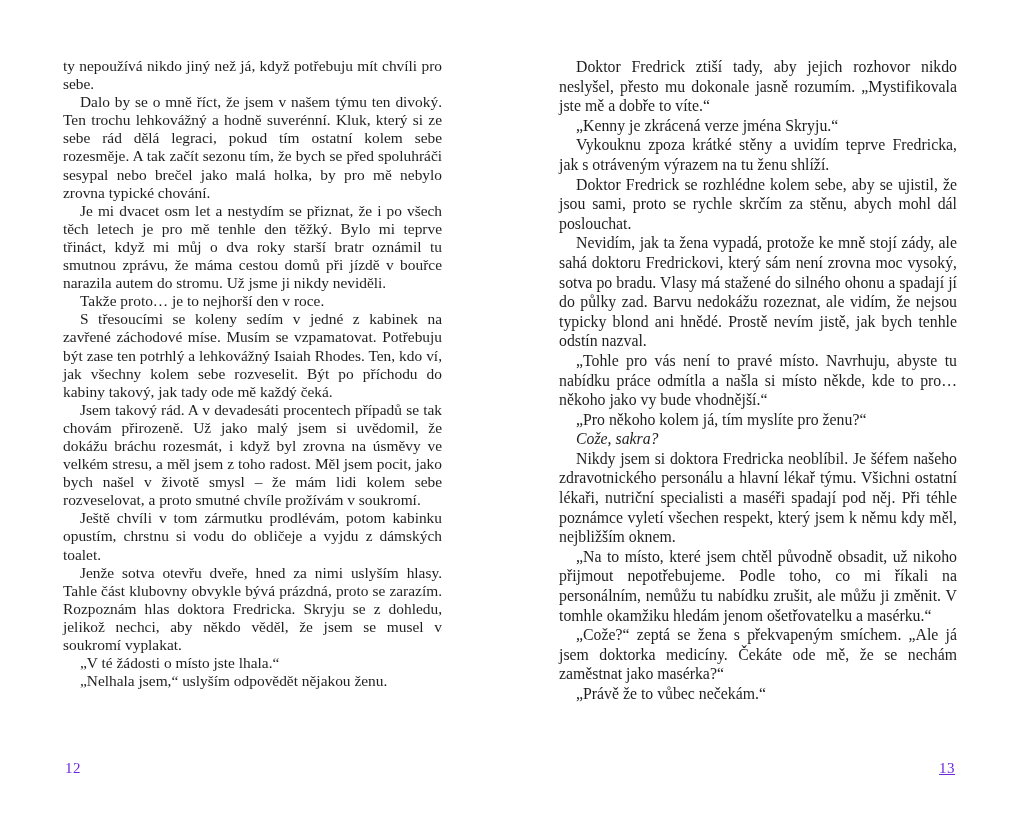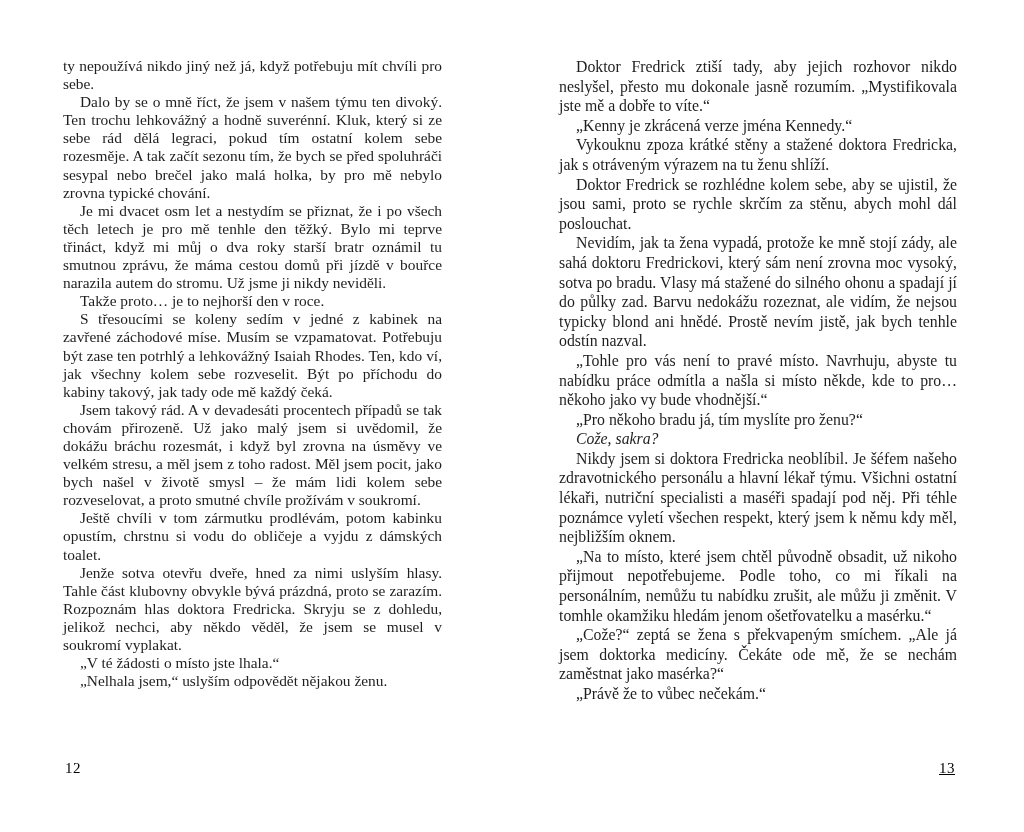--- a/index.html
+++ b/index.html
@@ -45,21 +45,21 @@
   .page-right .text-block p {
     font-size: 15.8px;
     line-height: 19.6px;
   }
   .text-block p.no-indent { text-indent: 0; }
   .text-block p.italic { font-style: italic; }
   .page-number {
     position: absolute;
     top: 703px;
     font-size: 15px;
-    color: #000000;
+    color: #6d28d9;
     letter-spacing: 0.5px;
     text-align: right;
   }
   .page-number.num-left  { left: 2px; }
   .page-number.num-right { right: 2px; text-decoration: underline; }
 </style>
 </head>
 <body>
 
 <div class="spread">
@@ -76,26 +76,26 @@
         <p>Jenže sotva otevřu dveře, hned za nimi uslyším hlasy. Tahle část klubovny obvykle bývá prázdná, proto se zarazím. Rozpoznám hlas doktora Fredricka. Skryju se z dohledu, jelikož nechci, aby někdo věděl, že jsem se musel v soukromí vyplakat.</p>
         <p>„V té žádosti o místo jste lhala.“</p>
         <p>„Nelhala jsem,“ uslyším odpovědět nějakou ženu.</p>
       </div>
     <div class="page-number num-left">12</div>
   </section>
 
   <section class="page page-right">
     <div class="text-block">
         <p>Doktor Fredrick ztiší tady, aby jejich rozhovor nikdo neslyšel, přesto mu dokonale jasně rozumím. „Mystifikovala jste mě a dobře to víte.“</p>
-        <p>„Kenny je zkrácená verze jména Kennedy.“</p>
-        <p>Vykouknu zpoza krátké stěny a stažené doktora Fredricka, jak s otráveným výrazem na tu ženu shlíží.</p>
+        <p>„Kenny je zkrácená verze jména Skryju.“</p>
+        <p>Vykouknu zpoza krátké stěny a uvidím teprve Fredricka, jak s otráveným výrazem na tu ženu shlíží.</p>
         <p>Doktor Fredrick se rozhlédne kolem sebe, aby se ujistil, že jsou sami, proto se rychle skrčím za stěnu, abych mohl dál poslouchat.</p>
         <p>Nevidím, jak ta žena vypadá, protože ke mně stojí zády, ale sahá doktoru Fredrickovi, který sám není zrovna moc vysoký, sotva po bradu. Vlasy má stažené do silného ohonu a spadají jí do půlky zad. Barvu nedokážu rozeznat, ale vidím, že nejsou typicky blond ani hnědé. Prostě nevím jistě, jak bych tenhle odstín nazval.</p>
         <p>„Tohle pro vás není to pravé místo. Navrhuju, abyste tu nabídku práce odmítla a našla si místo někde, kde to pro… někoho jako vy bude vhodnější.“</p>
-        <p>„Pro někoho bradu já, tím myslíte pro ženu?“</p>
+        <p>„Pro někoho kolem já, tím myslíte pro ženu?“</p>
         <p class="italic">Cože, sakra?</p>
         <p>Nikdy jsem si doktora Fredricka neoblíbil. Je šéfem našeho zdravotnického personálu a hlavní lékař týmu. Všichni ostatní lékaři, nutriční specialisti a maséři spadají pod něj. Při téhle poznámce vyletí všechen respekt, který jsem k němu kdy měl, nejbližším oknem.</p>
         <p>„Na to místo, které jsem chtěl původně obsadit, už nikoho přijmout nepotřebujeme. Podle toho, co mi říkali na personálním, nemůžu tu nabídku zrušit, ale můžu ji změnit. V tomhle okamžiku hledám jenom ošetřovatelku a masérku.“</p>
         <p>„Cože?“ zeptá se žena s překvapeným smíchem. „Ale já jsem doktorka medicíny. Čekáte ode mě, že se nechám zaměstnat jako masérka?“</p>
         <p>„Právě že to vůbec nečekám.“</p>
       </div>
     <div class="page-number num-right">13</div>
   </section>
 
 </div>

